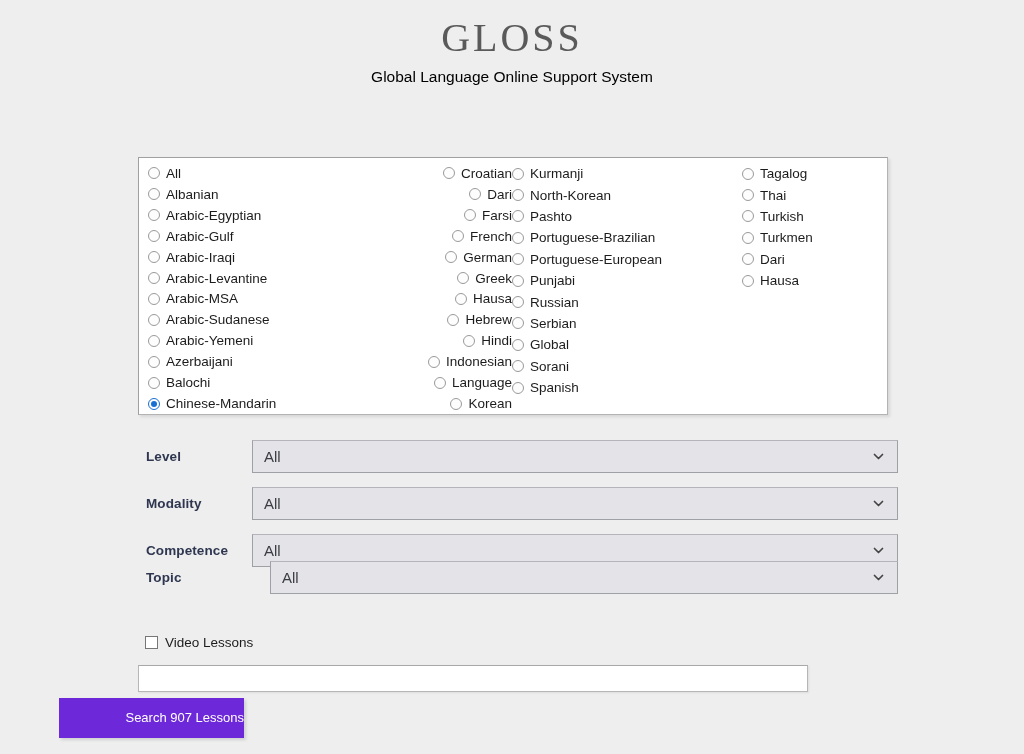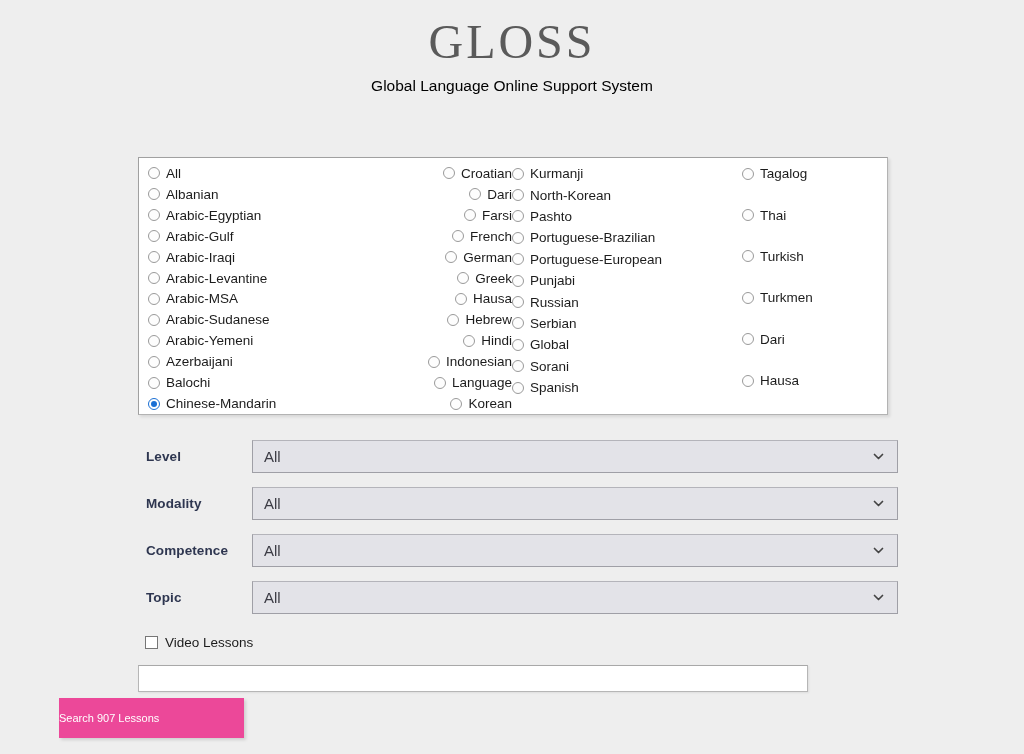--- a/index.html
+++ b/index.html
@@ -17,21 +17,21 @@
     position: relative;
   }
 
   
   .header {
     text-align: center;
     padding-top: 16px;
   }
   .app-title {
     font-family: "Liberation Serif", serif;
-    font-size: 48px;
+    font-size: 40px;
     letter-spacing: 3px;
     color: #5a5a5a;
     line-height: 1.1;
     margin: 0;
     font-weight: normal;
   }
   .app-subtitle {
     font-size: 15.5px;
     color: #000000;
     margin: 8px 0 0 0;
@@ -66,21 +66,21 @@
     display: flex;
     height: 100%;
   }
   .lang-col {
     display: flex;
     flex-direction: column;
   }
   .lang-col-1 { width: 210px; padding-left: 9px; }
   .lang-col-2 { width: 163px; align-items: flex-end; }
   .lang-col-3 { width: 230px; }
-  .lang-col-4 { width: 140px; gap: 20px; }
+  .lang-col-4 { width: 140px; }
 
   .lang-item {
     display: flex;
     align-items: center;
     height: 21.4px;
     font-size: 13.5px;
     color: #1c1c1c;
     white-space: nowrap;
     cursor: default;
   }
@@ -117,21 +117,21 @@
     left: 0px;
     width: 752px;
     height: 33px;
     display: flex;
     align-items: center;
     margin-left: 8px;
   }
   #row-level      { top: 283px; }
   #row-modality   { top: 330px; }
   #row-competence { top: 377px; }
-  #row-topic      { top: 424px; }
+  #row-topic      { top: 404px; gap: 18px; }
 
   .field-label {
     width: 106px;
     font-size: 13.5px;
     font-weight: bold;
     color: #2e3650;
     letter-spacing: 0.1px;
     flex: 0 0 auto;
   }
   .select-box {
@@ -204,26 +204,26 @@
     color: #1c1c1c;
   }
 
   
   .search-button {
     position: absolute;
     left: 59px;
     top: 698px;
     width: 185px;
     height: 40px;
-    background: #ec4899;
+    background: #6d28d9;
     border: 0;
     color: #ffffff;
     font-family: "Liberation Sans", sans-serif;
-    font-size: 11px;
-    text-align: left;
+    font-size: 13px;
+    text-align: right;
     line-height: 40px;
     cursor: pointer;
     box-shadow: 2px 2px 3px rgba(0,0,0,0.13);
     z-index: 5;
   }
 </style>
 </head>
 <body>
 
 <div class="header">

